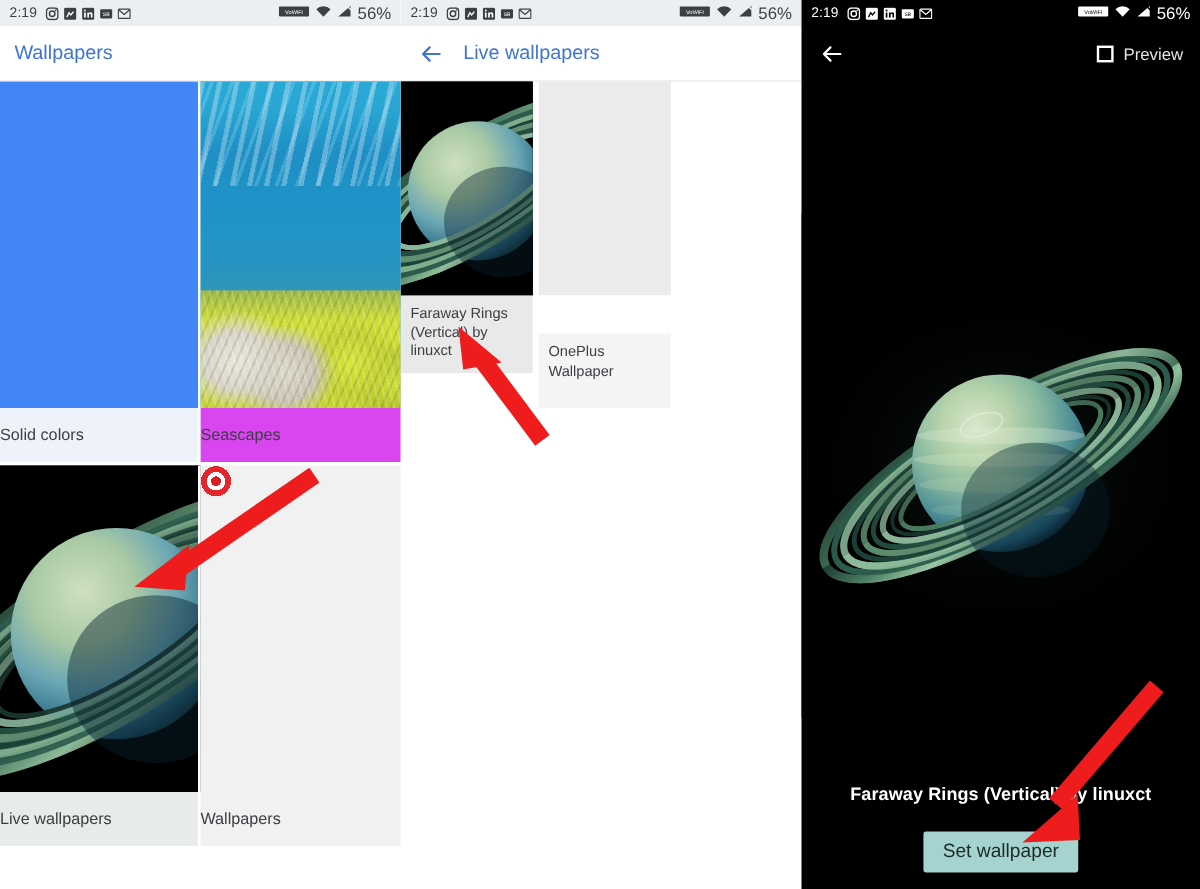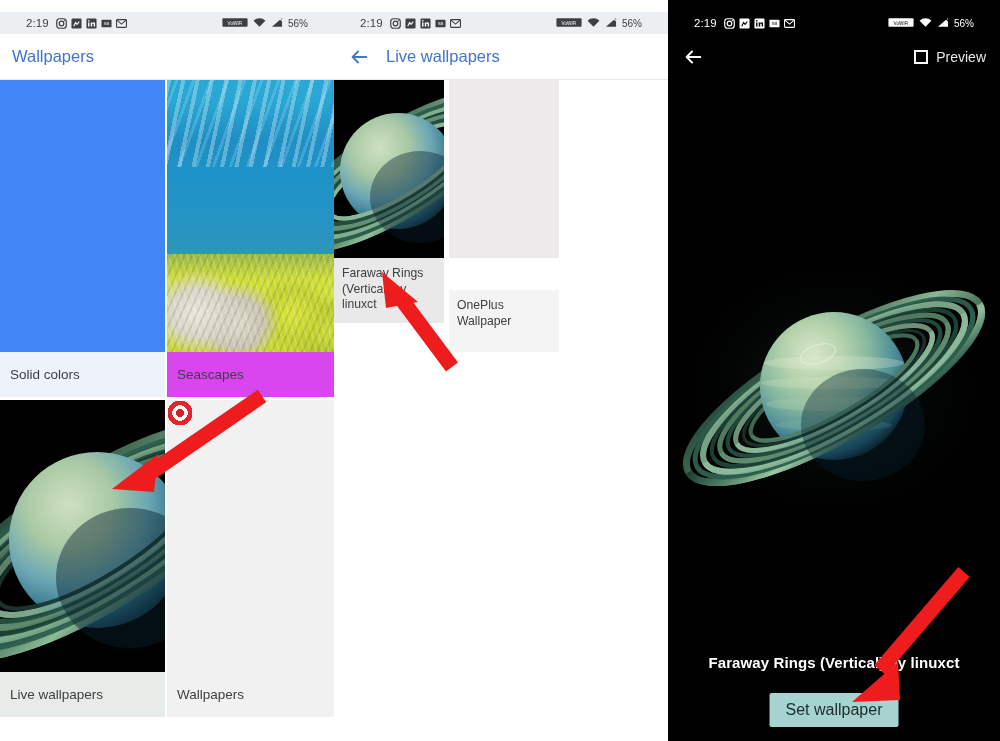--- a/index.html
+++ b/index.html
@@ -7,44 +7,44 @@
   .screens{position:relative;width:1000px;height:741px;display:flex;}
 
   
   .panel{position:relative;height:741px;overflow:hidden;background:#fff;}
   .p1{width:334px;}
   .p2{width:334px;}
   .p3{width:332px;background:#000;}
 
   
   .statusbar{height:22px;display:flex;align-items:center;
-             padding:0 26px;box-sizing:border-box;font-size:11px;margin-top:12px;}
+             padding:0 8px;box-sizing:border-box;font-size:11px;}
   .sb-light{background:#eceff1;color:#3c4043;}
   .sb-dark{background:#000;color:#fff;}
   .sb-time{font-size:11.5px;font-weight:400;margin-right:7px;letter-spacing:.1px;}
   .sb-icons{display:flex;align-items:center;gap:4px;}
   .sb-right{margin-left:auto;display:flex;align-items:center;gap:5px;}
-  .sb-batt{font-size:10px;}
+  .sb-batt{font-size:14px;}
   .nicon{width:11px;height:11px;display:inline-block;position:relative;}
   .nicon svg{display:block;}
 
   
   .appbar{height:46px;display:flex;align-items:center;box-sizing:border-box;}
   .appbar-light{background:#fff;border-bottom:1px solid #e6e6e6;}
   .appbar-dark{background:#000;}
   .appbar-title{font-size:16.5px;color:#3f73d4;font-weight:400;}
   .title-pad{padding-left:12px;}
   .backarrow{width:22px;height:22px;margin-left:14px;margin-right:16px;flex:0 0 auto;}
   .backarrow svg{display:block;}
 
   
   .grid{display:flex;flex-wrap:wrap;}
   .cell{width:167px;box-sizing:border-box;position:relative;}
   .cell .thumb{height:272px;width:100%;position:relative;overflow:hidden;display:block;}
-  .cell .caption{height:45px;display:flex;align-items:center;padding-left:10px;
+  .cell .caption{height:45px;display:flex;align-items:center;
                  font-size:13.5px;color:#3c4043;box-sizing:border-box;}
   .cap-a{background:#eef2fb;}
   .cap-b{background:#d946ef;}
   .cap-c{background:#e8ece9;}
   .cap-d{background:#f1f1f1;}
   .sep-v{position:absolute;top:0;right:0;width:2px;height:100%;background:#fff;z-index:4;}
   .sep-h{height:3px;background:#fff;width:100%;}
 
   
   .solid-blue{background:#4285f4;}

